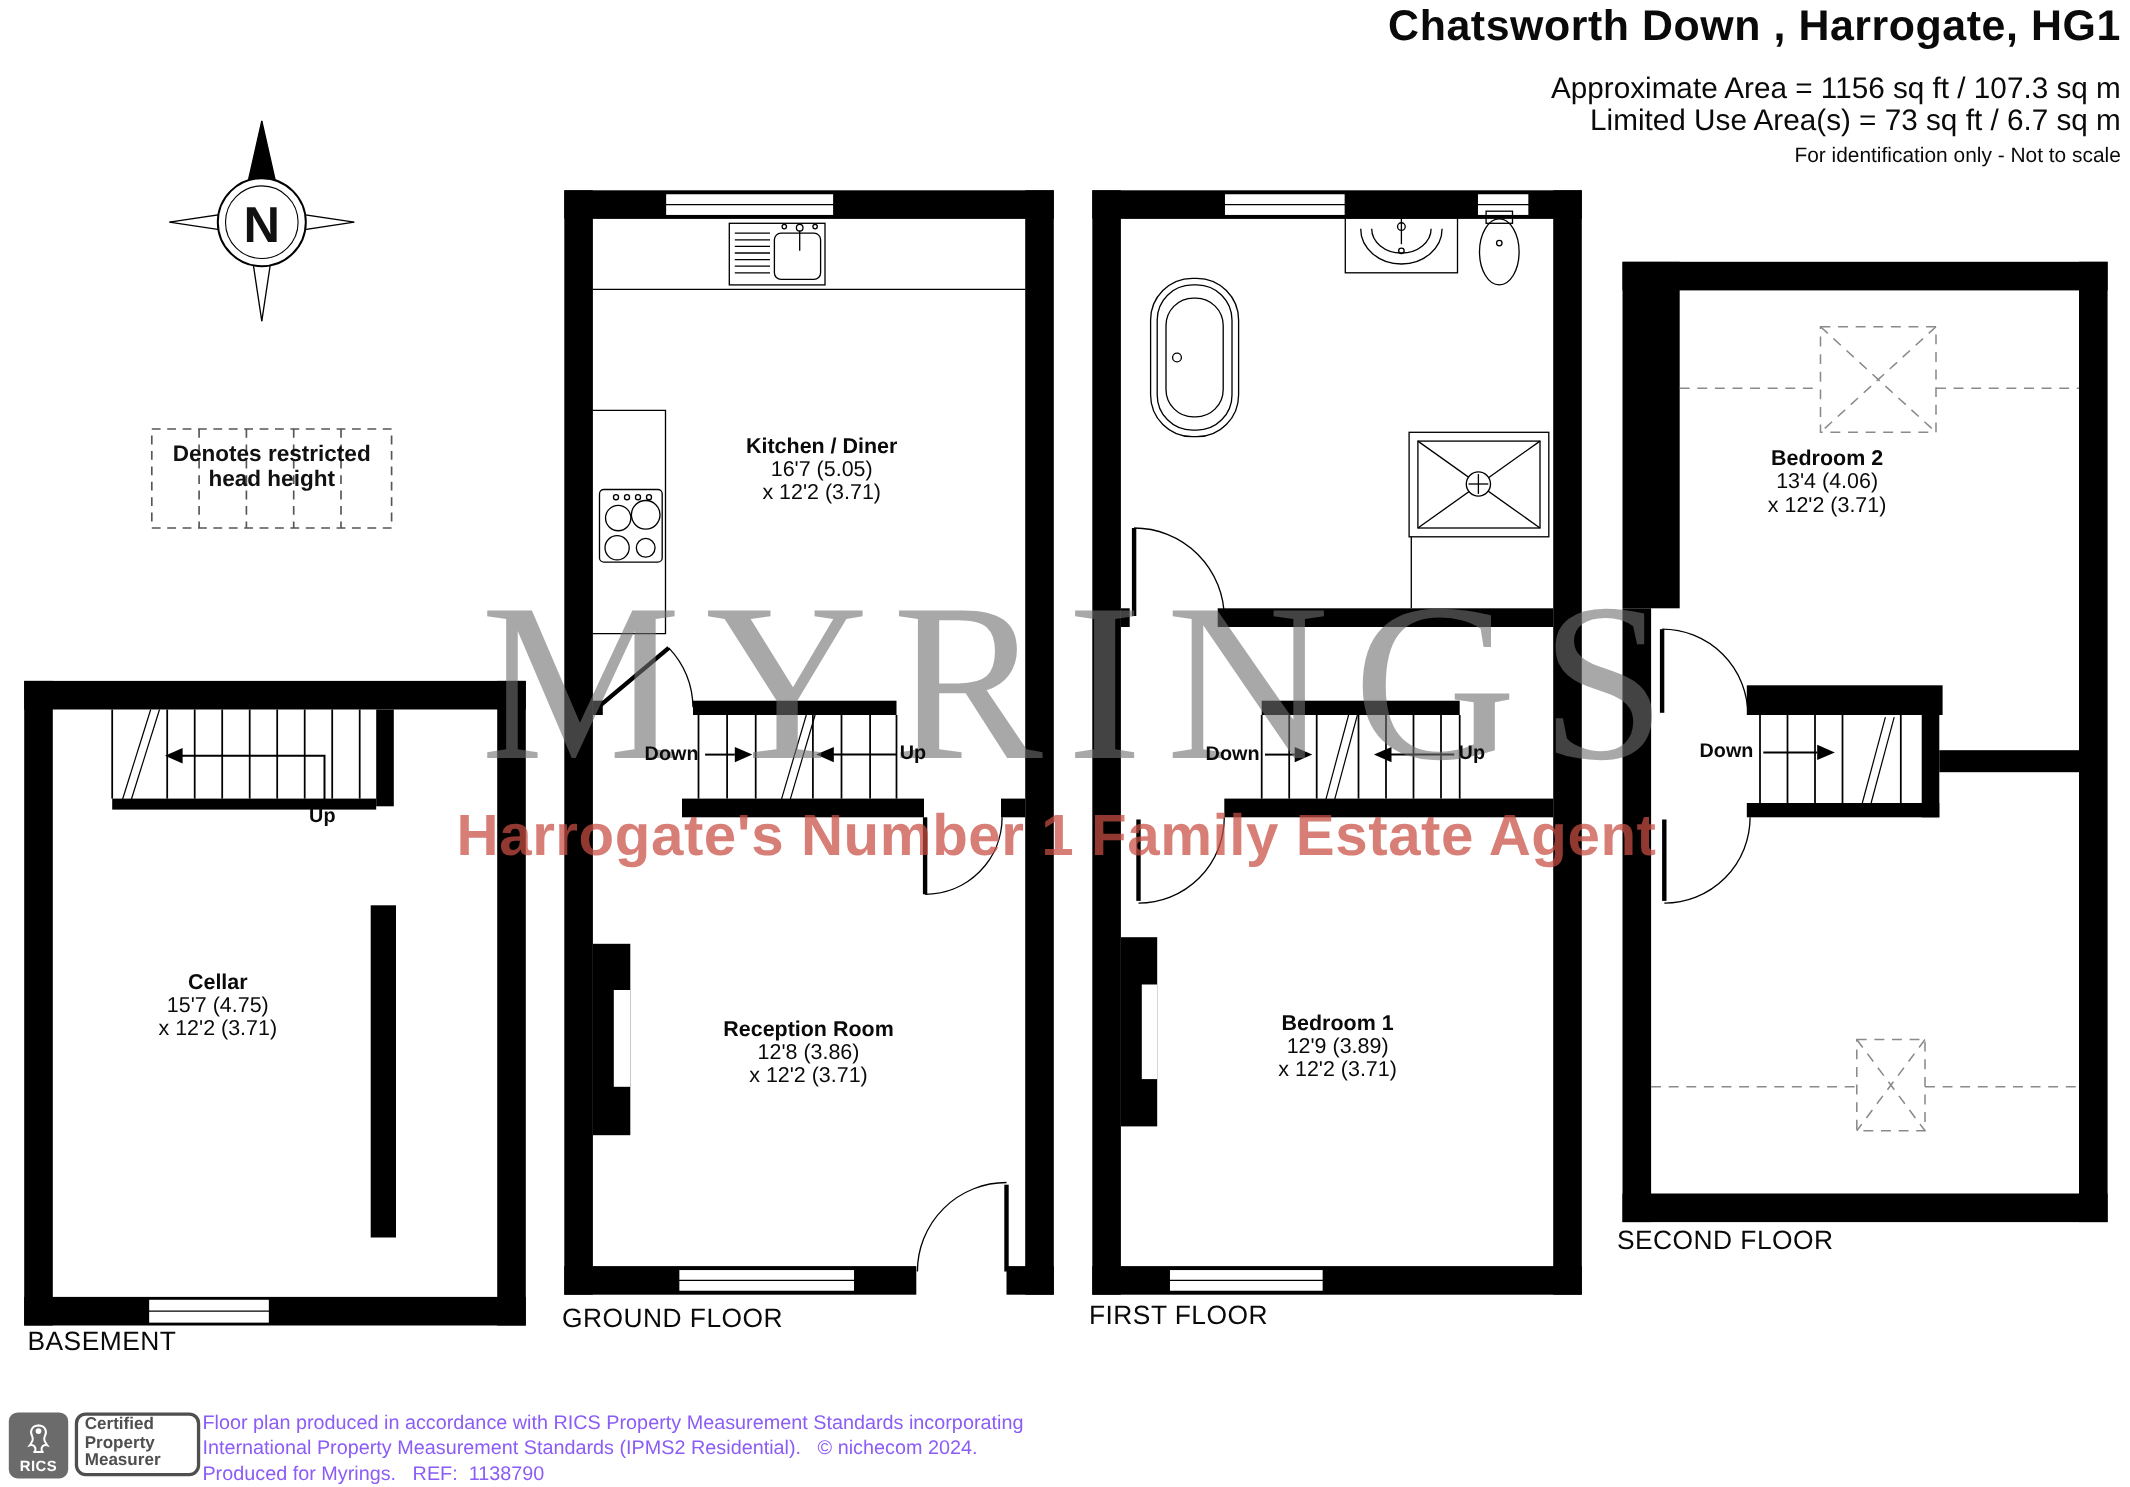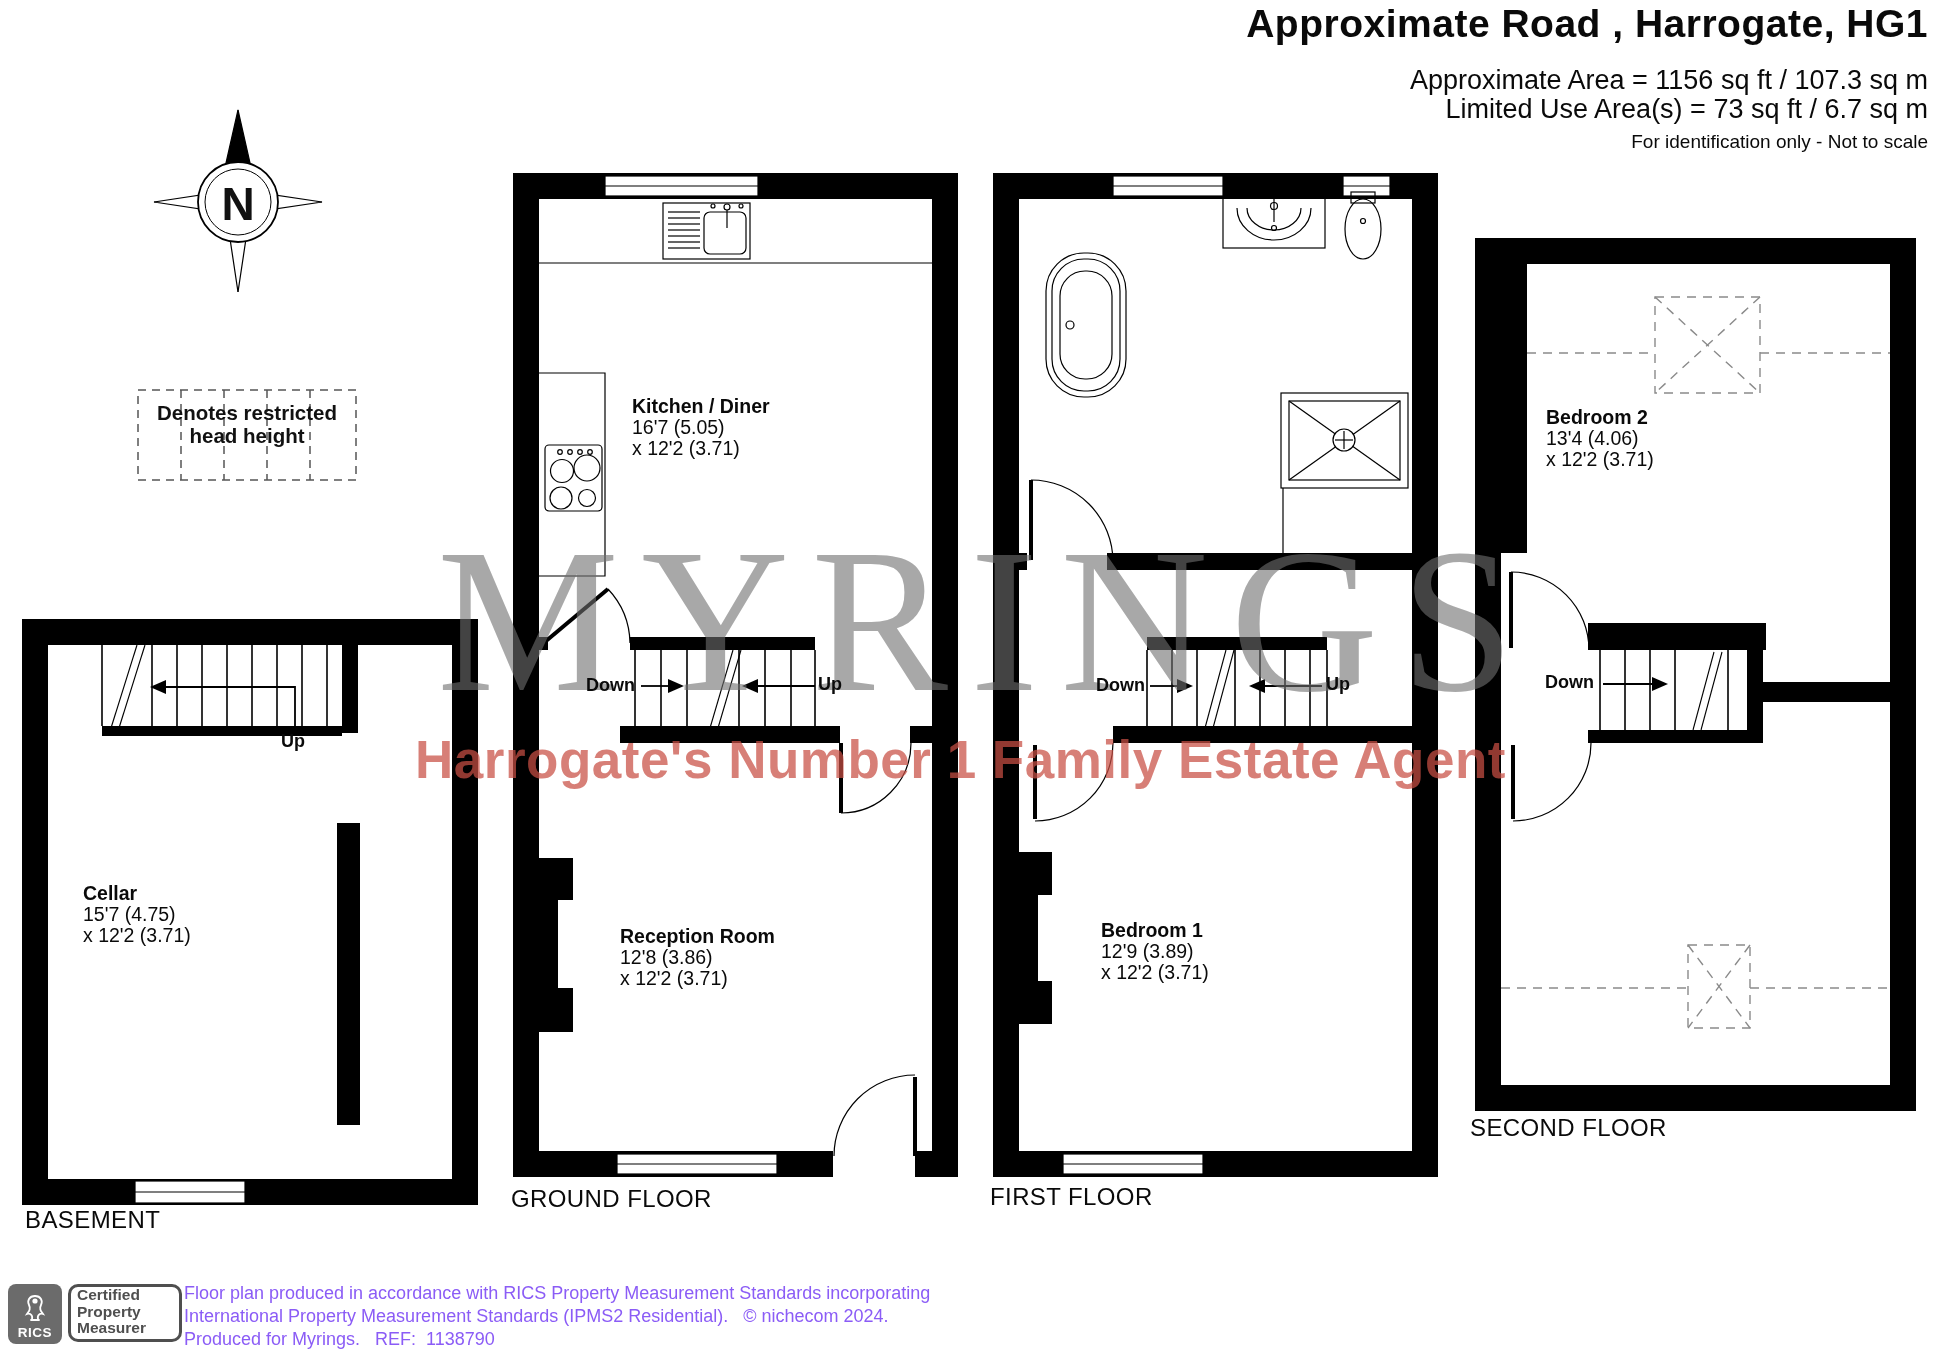--- a/index.html
+++ b/index.html
@@ -11,21 +11,21 @@
   .header .title{font-size:39px;font-weight:bold;letter-spacing:.5px;color:#0a0a0a;}
   .header .areas{margin-top:20px;font-size:27px;line-height:29px;color:#0a0a0a;}
   .header .note{margin-top:7px;font-size:19px;color:#0a0a0a;}
   
   .legend-text{position:absolute;left:138px;top:401px;width:218px;text-align:center;
                font-size:20.5px;line-height:23px;font-weight:bold;z-index:30;}
   
   .compass-n{position:absolute;left:214px;top:177px;width:48px;text-align:center;
              font-size:46px;font-weight:bold;z-index:30;}
   
-  .room{position:absolute;width:230px;text-align:left;font-size:19.5px;line-height:21px;
+  .room{position:absolute;width:230px;text-align:center;font-size:19.5px;line-height:21px;
         color:#0a0a0a;z-index:30;}
   .room .rname{font-weight:bold;display:block;}
   .room span{display:block;}
   
   .stairlab{position:absolute;font-size:18px;font-weight:bold;color:#0a0a0a;z-index:30;}
   
   .floorlab{position:absolute;font-size:24px;font-weight:normal;letter-spacing:.4px;
             color:#0a0a0a;z-index:30;}
   
   .wm-brand{position:absolute;left:437px;top:518px;font-family:"Liberation Serif",serif;
@@ -306,21 +306,21 @@
           <path d="M 1513,821 A 78,78 0 0 0 1591,743" stroke-width="1.2"></path>
         </g>
       </g>
     </g>
   </svg>
 
   <div class="wm-brand">MYRINGS</div>
   <div class="wm-tagline">Harrogate's Number 1 Family Estate Agent</div>
 
   <div class="header">
-    <div class="title">Approximate Road , Harrogate, HG1</div>
+    <div class="title">Chatsworth Down , Harrogate, HG1</div>
     <div class="areas">
       <div>Approximate Area = 1156 sq ft / 107.3 sq m</div>
       <div>Limited Use Area(s) = 73 sq ft / 6.7 sq m</div>
     </div>
     <div class="note">For identification only - Not to scale</div>
   </div>
 
   <div class="legend-text">Denotes restricted head height</div>
   <div class="compass-n">N</div>
 

